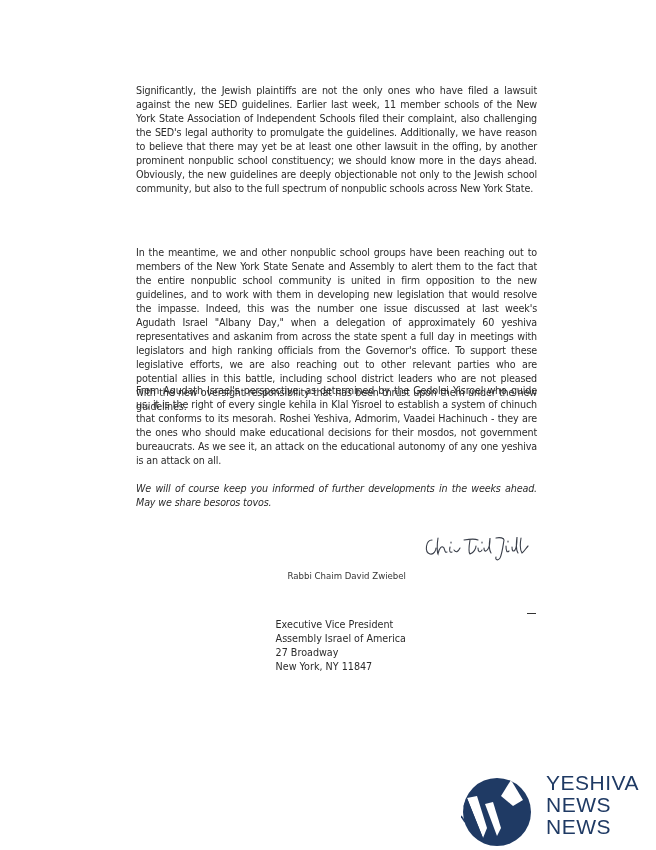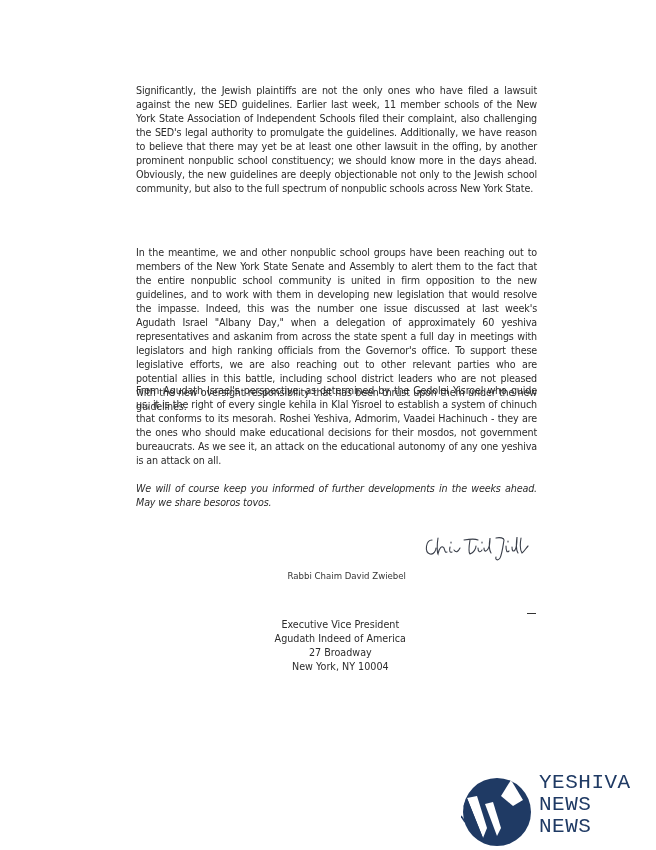--- a/index.html
+++ b/index.html
@@ -62,21 +62,21 @@
       width: 9px;
       height: 1px;
       background: #333;
     }
     .sig-block {
       position: absolute;
       right: 119px;
       top: 618px;
       font-size: 9.6px;
       line-height: 14px;
-      text-align: center;
+      text-align: left;
       color: #2b2b2b;
       white-space: nowrap;
     }
     .sig-block div { margin: 0; }
 
     .logo {
       position: absolute;
       left: 461px;
       top: 772px;
       width: 195px;
@@ -84,23 +84,23 @@
     }
     .logo-mark {
       position: absolute;
       left: 0;
       top: 4px;
       width: 72px;
       height: 72px;
     }
     .logo-text {
       position: absolute;
-      left: 78px;
+      left: 85px;
       top: 0px;
-      font-family: Liberation Mono, monospace;
+      font-family: Liberation Sans, sans-serif;
       color: #1f3a64;
       font-size: 21px;
       line-height: 22px;
       letter-spacing: 0.5px;
     }
     .logo-text div { margin: 0; white-space: nowrap; }
   </style>
 </head>
 <body>
 
@@ -127,23 +127,23 @@
     <path d="M44 10 C50 9 56 9 58 10 M50 10 C49 16 48 22 50 24 C54 23 56 18 56 16 M58 18 C58 22 60 23 62 20 M62 12 L62 13 M64 18 C64 22 66 22 68 19 C70 16 70 12 70 8 C69 14 69 20 71 23" fill="none" stroke="#3a3f4a" stroke-width="1.1" stroke-linecap="round"></path>
     <path d="M76 8 C80 7 84 8 84 10 C83 16 82 24 80 28 C78 31 75 30 76 27 M86 16 C86 21 87 23 89 21 M88 11 L88 12 M92 17 C92 21 93 22 95 20 C97 17 97 12 97 7 C96 14 96 20 98 23 M101 8 C100 14 100 20 102 23 C104 22 106 18 108 16" fill="none" stroke="#3a3f4a" stroke-width="1.1" stroke-linecap="round"></path>
   </svg>
 
   <div class="sig-name">Rabbi Chaim David Zwiebel</div>
 
   <div class="sig-dash"></div>
 
   <div class="sig-block">
     <div>Executive Vice President</div>
-    <div>Agudath Indeed of America</div>
+    <div>Assembly Israel of America</div>
     <div>27 Broadway</div>
-    <div>New York, NY 10004</div>
+    <div>New York, NY 11847</div>
   </div>
 
   <div class="logo">
     <svg class="logo-mark" viewBox="0 0 72 72">
       <defs>
         <clipPath id="circ">
             <circle cx="36" cy="36" r="34"></circle>
           </clipPath>
       </defs>
       <circle cx="36" cy="36" r="34" fill="#1f3a64"></circle>

